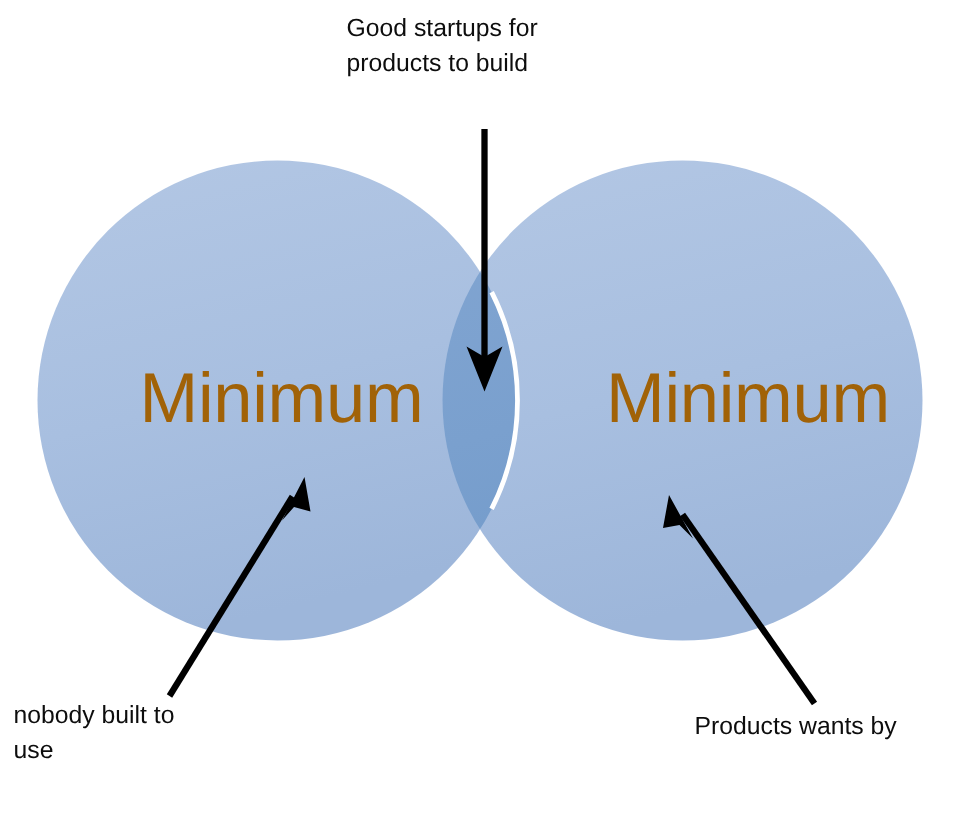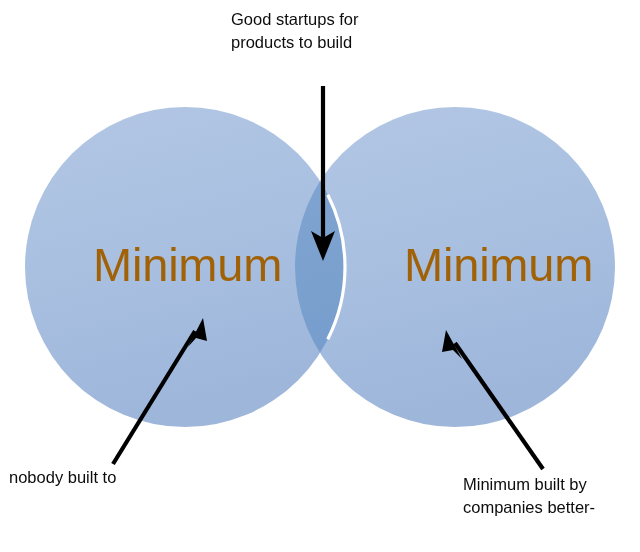--- a/index.html
+++ b/index.html
@@ -151,20 +151,20 @@
     </g>
   </svg>
 
   <div class="annotation" id="annotation-top">
     <span class="line">Good startups for</span>
     <span class="line">products to build</span>
   </div>
 
   <div class="annotation" id="annotation-bottom-left">
     <span class="line">nobody built to</span>
+    <span class="line">use</span>
   </div>
 
   <div class="annotation" id="annotation-bottom-right">
-    <span class="line">Minimum built by</span>
-    <span class="line">companies better-</span>
+    <span class="line">Products wants by</span>
   </div>
 
 </div>
 
 </body></html>

